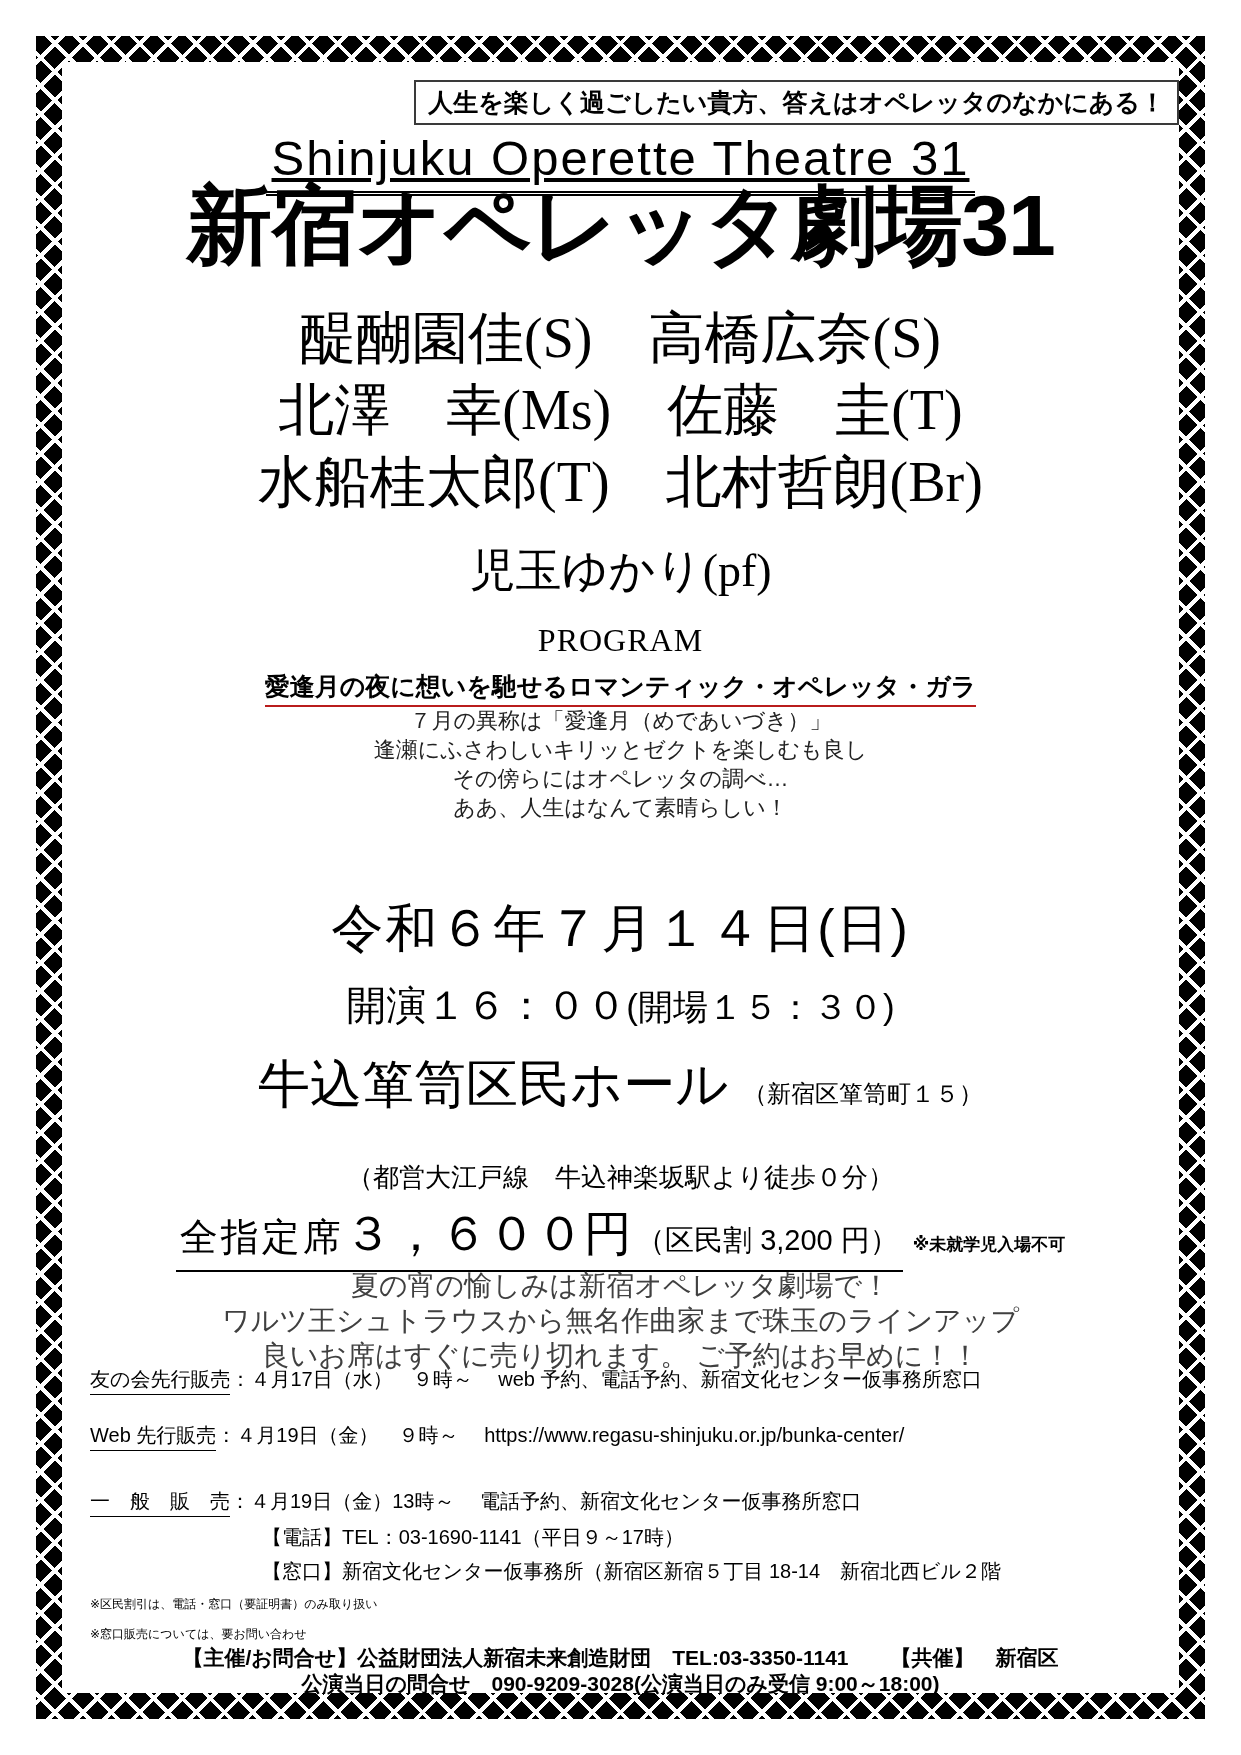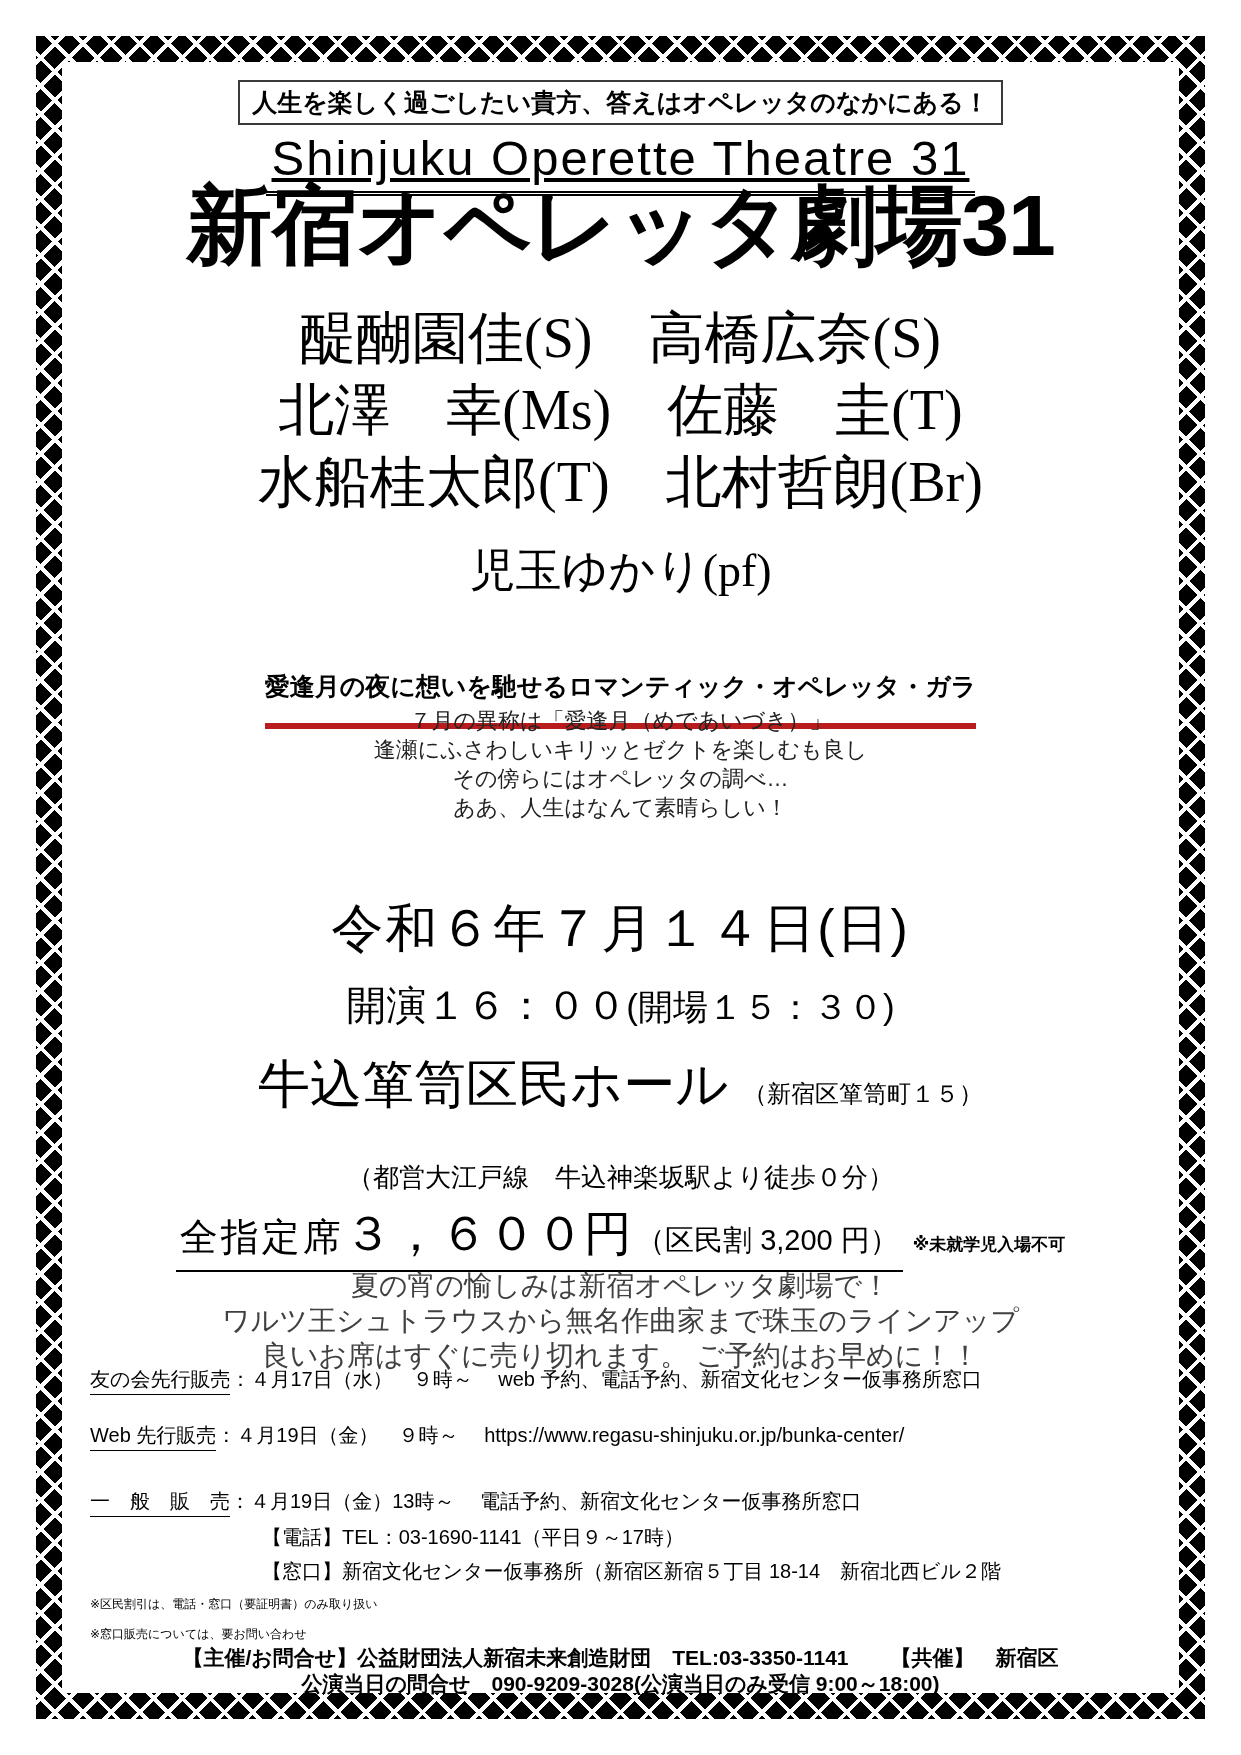--- a/index.html
+++ b/index.html
@@ -43,21 +43,21 @@
     text-decoration:underline;
   }
   .title-jp{
     font-size:86px; font-weight:bold; letter-spacing:-1px; line-height:1.1;
   }
   .serif{font-family:"Liberation Serif","DejaVu Serif",serif;}
   .performers{font-size:56px; line-height:72px; font-weight:500;}
   .pf-line{font-size:46px;}
   .program-heading{font-size:32px; letter-spacing:1px;}
   .program-title{font-size:25px; font-weight:bold;}
-  .program-title .u1{display:inline-block;border-bottom:6px solid #b91c1c;padding-bottom:20px;}
+  .program-title .u1{display:inline-block;border-bottom:2px solid #b91c1c;padding-bottom:2px;}
   .program-lines{font-size:22px; line-height:29px; color:#222;}
   .date-line{font-size:52px; letter-spacing:2px;}
   .time-line{font-size:40px;}
   .time-line .paren{font-size:35px;}
   .venue-line{font-size:52px;}
   .venue-line .note{font-size:24px;}
   .access-line{font-size:26px;}
   .price-line .u1{display:inline-block;border-bottom:2px solid #000;padding:0 4px 4px 4px;}
   .price-line .seat{font-size:38px; letter-spacing:3px;}
   .price-line .price{font-size:48px;}
@@ -69,38 +69,39 @@
   .contact-line{font-size:20px; padding-left:200px;}
   .note-line{font-size:12px;}
   .footer-line{font-size:21px; font-weight:bold;}
 </style>
 </head>
 <body>
 
 <div class="frame">
   <div class="inner">
 
-    <div class="blk" style="top:18px;">
+    <div class="blk" style="top:18px;text-align:right;">
       <span class="slogan-box">人生を楽しく過ごしたい貴方、答えはオペレッタのなかにある！</span>
     </div>
 
     <div class="blk title-en" style="top:68px;">
       <span class="u2">Shinjuku Operette Theatre 31</span>
     </div>
 
     <div class="blk title-jp" style="top:116px;">新宿オペレッタ劇場31</div>
 
     <div class="blk serif performers" style="top:240px;">
       <div>醍醐園佳(S)　高橋広奈(S)</div>
       <div>北澤　幸(Ms)　佐藤　圭(T)</div>
       <div>水船桂太郎(T)　北村哲朗(Br)</div>
     </div>
 
     <div class="blk serif pf-line" style="top:478px;">児玉ゆかり(pf)</div>
 
+    <div class="blk serif program-heading" style="top:560px;">PROGRAM</div>
 
     <div class="blk program-title" style="top:608px;">
       <span class="u1">愛逢月の夜に想いを馳せるロマンティック・オペレッタ・ガラ</span>
     </div>
 
     <div class="blk program-lines" style="top:644px;">
       <div>７月の異称は「愛逢月（めであいづき）」</div>
       <div>逢瀬にふさわしいキリッとゼクトを楽しむも良し</div>
       <div>その傍らにはオペレッタの調べ…</div>
       <div>ああ、人生はなんて素晴らしい！</div>

